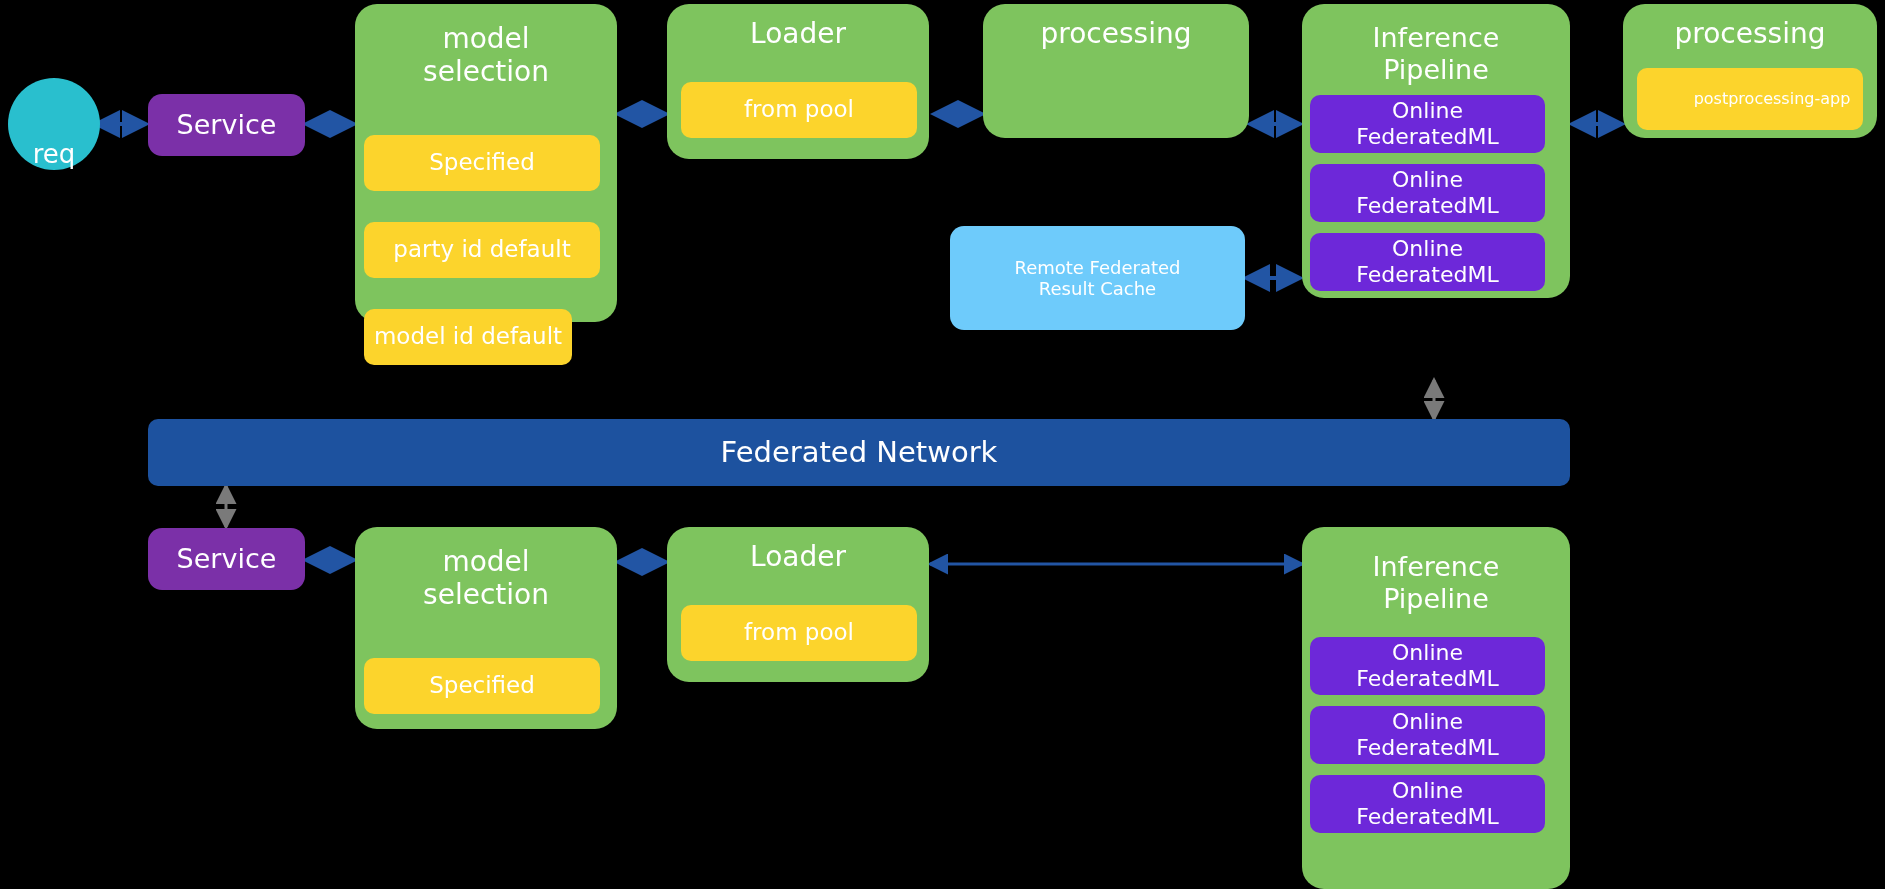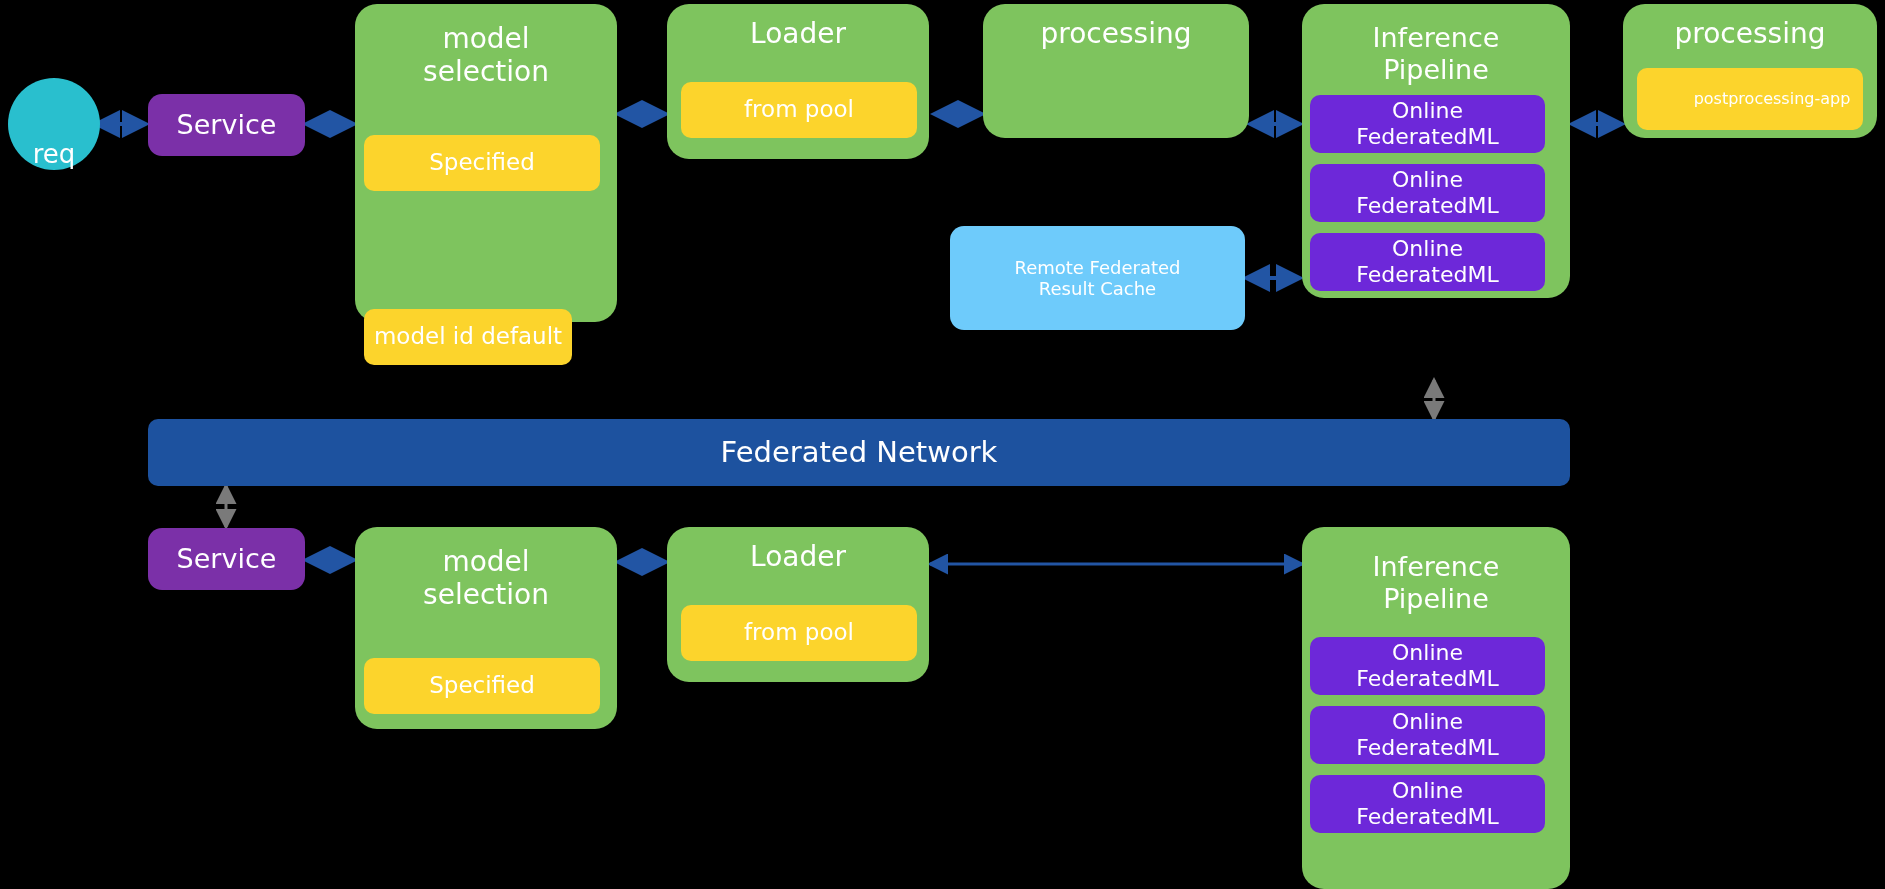--- a/index.html
+++ b/index.html
@@ -137,20 +137,23 @@
   </div>
 
   <div class="node rounded green" style="left:355px; top:4px; width:262px; height:318px;">
     <div class="container-title" style="top:18px; font-size:28px;">
       <span>model</span><br>
       <span>selection</span>
     </div>
     <div class="node rounded-xs yellow centerbox" style="left:9px; top:131px; width:236px; height:56px;">
       <span class="label" style="font-size:23px;">Specified</span>
     </div>
+    <div class="node rounded-xs yellow centerbox" style="left:9px; top:218px; width:236px; height:56px;">
+      <span class="label" style="font-size:23px;">party id default</span>
+    </div>
     <div class="node rounded-xs yellow centerbox" style="left:9px; top:305px; width:208px; height:56px;">
       <span class="label" style="font-size:23px;">model id default</span>
     </div>
   </div>
 
   <div class="node rounded green" style="left:667px; top:4px; width:262px; height:155px;">
     <div class="container-title" style="top:13px; font-size:28px;">Loader</div>
     <div class="node rounded-xs yellow centerbox" style="left:14px; top:78px; width:236px; height:56px;">
       <span class="label" style="font-size:23px;">from pool</span>
     </div>

